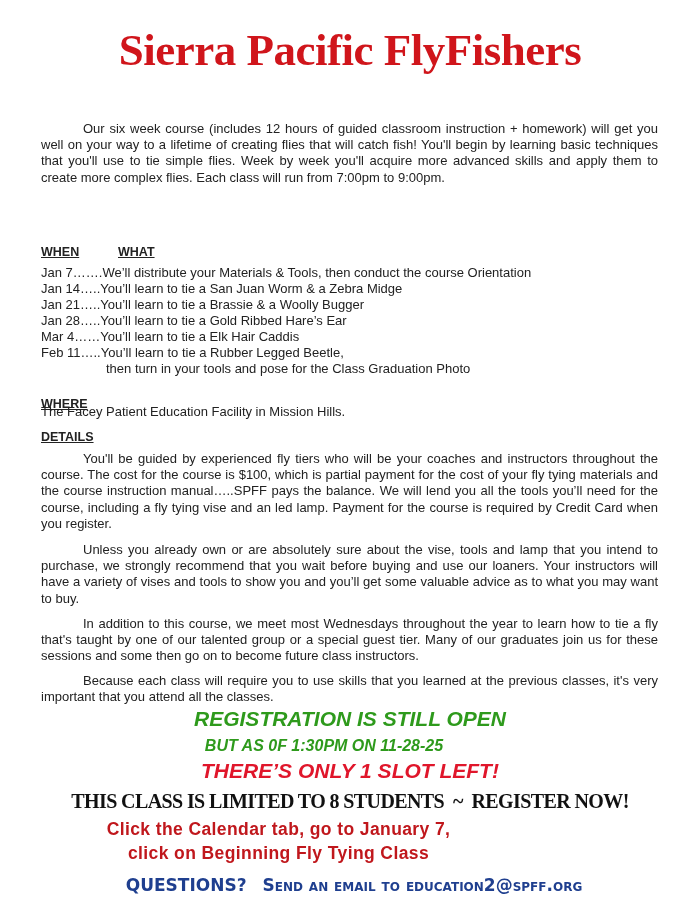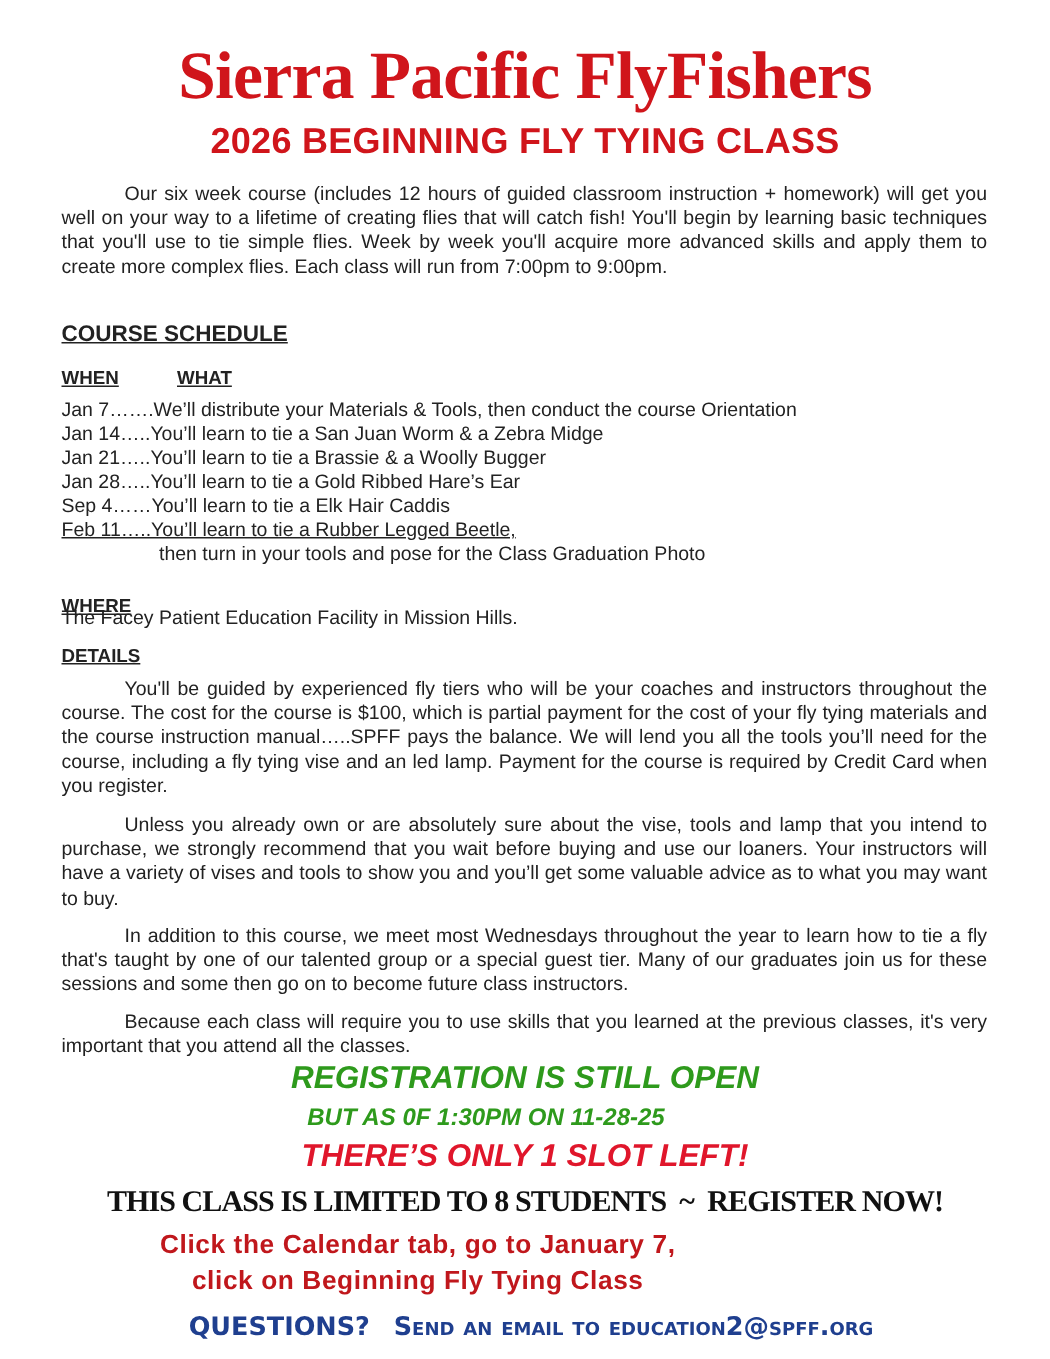--- a/index.html
+++ b/index.html
@@ -76,36 +76,34 @@
   .questions .q-label { margin-right: 10px; }
   .questions .q-contact { font-variant: small-caps; font-size: 17px; }
   .q-email { color: #1f3f8f; text-decoration: none; cursor: pointer; }
 </style>
 </head>
 <body>
 
 <div class="page">
 
   <div class="title">Sierra Pacific FlyFishers</div>
-  <div class="subtitle">2026 BEGINNING FLY TYING CLASS</div>
 
   <p class="para body-text" style="top:121px;">Our six week course (includes 12 hours of guided classroom instruction + homework) will get you well on your way to a lifetime of creating flies that will catch fish! You'll begin by learning basic techniques that you'll use to tie simple flies. Week by week you'll acquire more advanced skills and apply them to create more complex flies. Each class will run from 7:00pm to 9:00pm.</p>
 
-  <div class="section-head h-big" style="top:214px;">COURSE SCHEDULE</div>
 
   <div class="section-head h-small" style="top:245px;">WHEN</div>
   <div class="section-head h-small" style="top:245px; left:118px;">WHAT</div>
 
   <div>
     <div class="sched-row body-text" style="top:265px;">Jan 7…….We’ll distribute your Materials &amp; Tools, then conduct the course Orientation</div>
     <div class="sched-row body-text" style="top:281px;">Jan 14…..You’ll learn to tie a San Juan Worm &amp; a Zebra Midge</div>
     <div class="sched-row body-text" style="top:297px;">Jan 21…..You’ll learn to tie a Brassie &amp; a Woolly Bugger</div>
     <div class="sched-row body-text" style="top:313px;">Jan 28…..You’ll learn to tie a Gold Ribbed Hare’s Ear</div>
-    <div class="sched-row body-text" style="top:329px;">Sep 4……You’ll learn to tie a Elk Hair Caddis</div>
-    <div class="sched-row body-text" style="top:345px;text-decoration:underline;">Feb 11…..You’ll learn to tie a Rubber Legged Beetle,</div>
+    <div class="sched-row body-text" style="top:329px;">Mar 4……You’ll learn to tie a Elk Hair Caddis</div>
+    <div class="sched-row body-text" style="top:345px;">Feb 11…..You’ll learn to tie a Rubber Legged Beetle,</div>
     <div class="sched-cont body-text" style="top:361px;">then turn in your tools and pose for the Class Graduation Photo</div>
   </div>
 
   <div class="section-head h-small" style="top:384px;margin-top:13px;">WHERE</div>
   <div class="sched-row body-text" style="top:404px;">The Facey Patient Education Facility in Mission Hills.</div>
 
   <div class="section-head h-small" style="top:430px;text-align:right;">DETAILS</div>
 
   <p class="para body-text" style="top:451px;">You'll be guided by experienced fly tiers who will be your coaches and instructors throughout the course. The cost for the course is $100, which is partial payment for the cost of your fly tying materials and the course instruction manual…..SPFF pays the balance. We will lend you all the tools you’ll need for the course, including a fly tying vise and an led lamp. Payment for the course is required by Credit Card when you register.</p>
   <p class="para body-text" style="top:542px;">Unless you already own or are absolutely sure about the vise, tools and lamp that you intend to purchase, we strongly recommend that you wait before buying and use our loaners. Your instructors will have a variety of vises and tools to show you and you’ll get some valuable advice as to what you may want to buy.</p>

